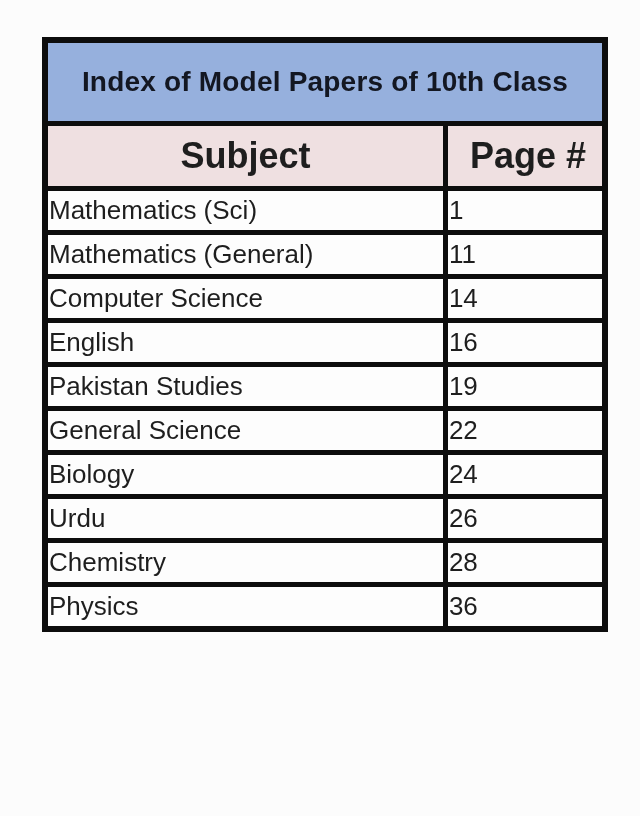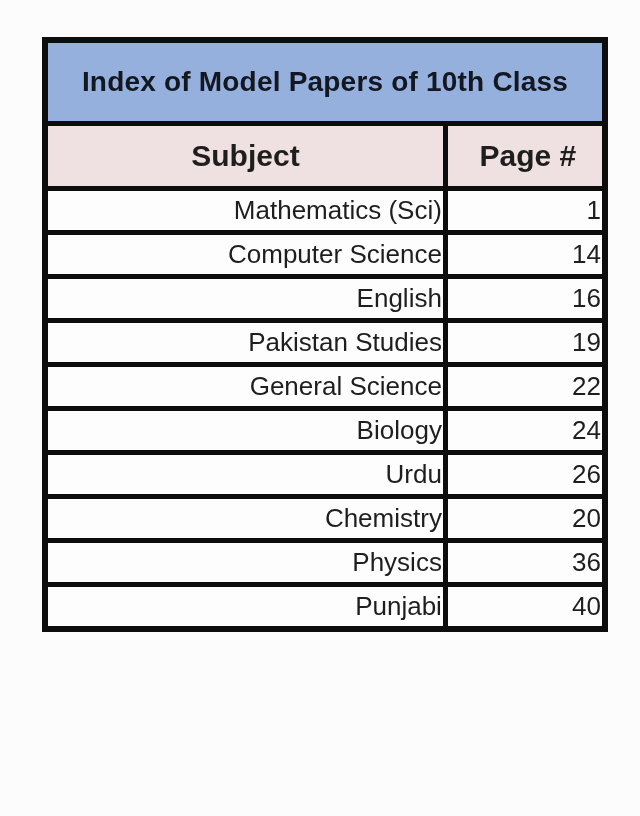--- a/index.html
+++ b/index.html
@@ -40,31 +40,31 @@
     vertical-align: middle;
     font-weight: bold;
     font-size: 28px;
     letter-spacing: 0.2px;
     color: var(--title-fg, #131722);
   }
   .head-cell {
     background: var(--header-bg, #efe0e1);
     height: 58px;
     font-weight: bold;
-    font-size: 30px;
+    font-size: 36px;
     color: var(--body-fg, #1e1e1e);
     vertical-align: middle;
   }
   .head-subject { text-align: center; }
   .head-page   { text-align: center; padding-left: 7px; }
 
   .data-cell {
     background: var(--cell-bg, #fdfdfd);
     height: 37px;
-    text-align: right;
+    text-align: left;
     vertical-align: middle;
     font-size: 26px;
     color: var(--body-fg, #1e1e1e);
     overflow: hidden;
     white-space: nowrap;
   }
 </style>
 </head>
 <body>
 
@@ -83,20 +83,24 @@
         <th class="head-cell head-page">Page #</th>
       </tr>
     </thead>
     <tbody>
 
     <tr>
         <td class="data-cell">Mathematics (Sci)</td>
         <td class="data-cell">1</td>
       </tr>
         <tr>
+        <td class="data-cell">Mathematics (General)</td>
+        <td class="data-cell">11</td>
+      </tr>
+        <tr>
         <td class="data-cell">Computer Science</td>
         <td class="data-cell">14</td>
       </tr>
         <tr>
         <td class="data-cell">English</td>
         <td class="data-cell">16</td>
       </tr>
         <tr>
         <td class="data-cell">Pakistan Studies</td>
         <td class="data-cell">19</td>
@@ -108,25 +112,21 @@
         <tr>
         <td class="data-cell">Biology</td>
         <td class="data-cell">24</td>
       </tr>
         <tr>
         <td class="data-cell">Urdu</td>
         <td class="data-cell">26</td>
       </tr>
         <tr>
         <td class="data-cell">Chemistry</td>
-        <td class="data-cell">20</td>
+        <td class="data-cell">28</td>
       </tr>
         <tr>
         <td class="data-cell">Physics</td>
         <td class="data-cell">36</td>
-      </tr>
-        <tr>
-        <td class="data-cell">Punjabi</td>
-        <td class="data-cell">40</td>
       </tr>
       </tbody>
   </table>
 </div>
 
 </body></html>

